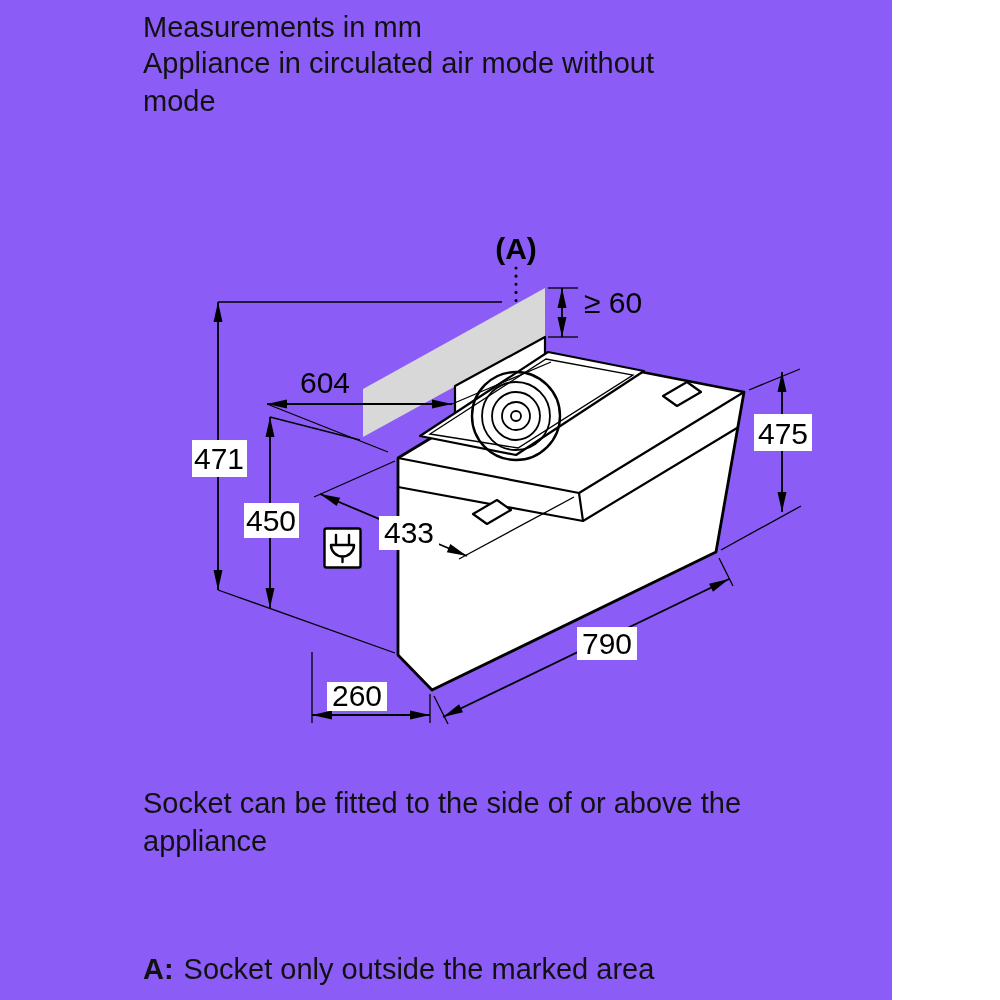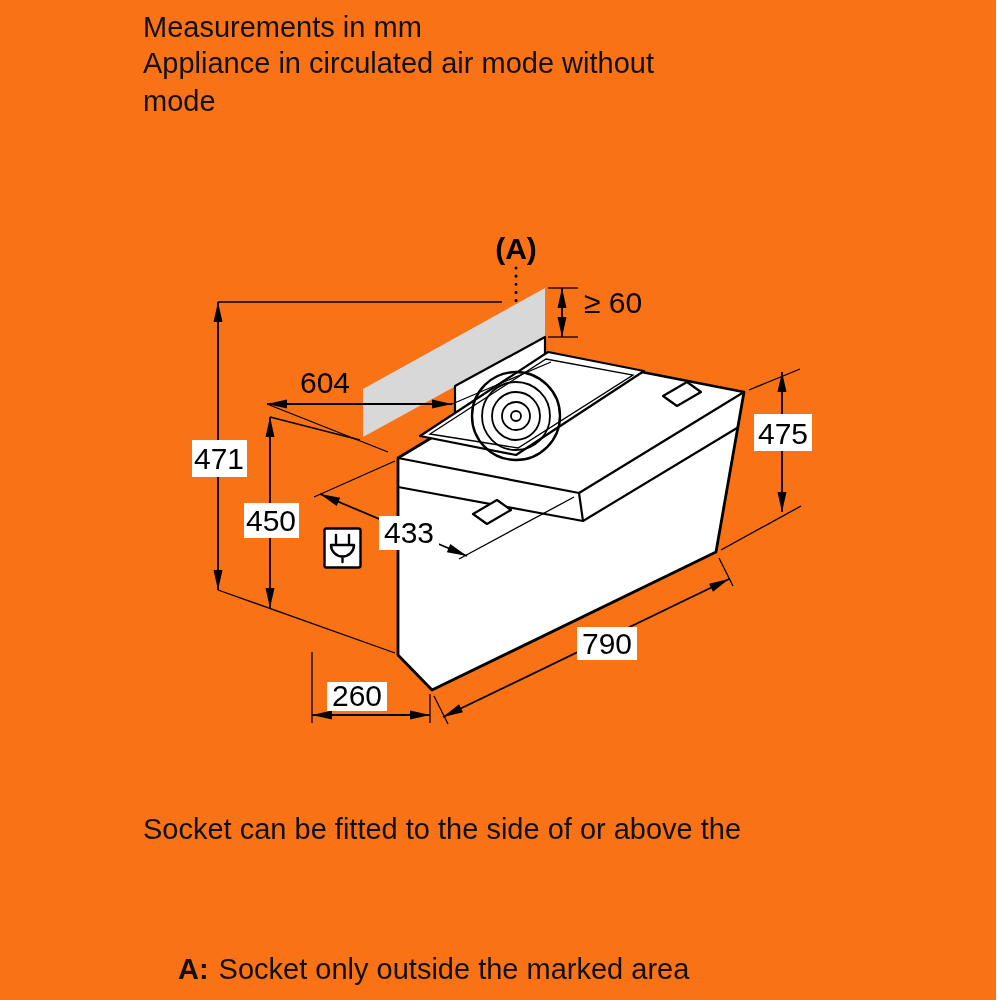--- a/index.html
+++ b/index.html
@@ -1,24 +1,24 @@
 <!DOCTYPE html>
 <html><head>
 <meta charset="utf-8">
 <style>
   html,body{margin:0;padding:0;background:#ffffff;}
   .page{
-    position:relative;width:996px;height:1000px;background:#f97316;
+    position:relative;width:892px;height:1000px;background:#8b5cf6;
     font-family:"Liberation Sans", sans-serif;color:#000;overflow:hidden;
   }
   .txt{position:absolute;left:143px;font-size:29px;line-height:38px;color:#111;}
   #measurements-note{top:8px;}
   #heading{top:44px;font-weight:400;}
-  #socket-note{top:810px;}
-  #legend{top:950px;margin-left:35px;}
+  #socket-note{top:784px;}
+  #legend{top:950px;}
   #legend .prefix{font-weight:700;margin-right:10px;}
   svg{position:absolute;left:0;top:0;}
   svg text{font-family:"Liberation Sans", sans-serif;font-size:30px;fill:#000;}
   .outline{fill:#fff;stroke:#000;stroke-width:2.8;stroke-linejoin:round;}
   .inner{fill:none;stroke:#000;stroke-width:2.2;stroke-linejoin:round;stroke-linecap:round;}
   .thin{fill:none;stroke:#000;stroke-width:1.3;}
   .dim{fill:none;stroke:#000;stroke-width:1.8;}
   .part{fill:#fff;stroke:#000;stroke-width:2.2;stroke-linejoin:round;}
   .ring{fill:none;stroke:#000;stroke-width:1.8;}
   .lblbg{fill:#fff;}
@@ -115,19 +115,20 @@
 
     <line x1="312" y1="652" x2="312" y2="723" class="thin"></line>
     <line x1="430" y1="694" x2="430" y2="723" class="thin"></line>
     <line x1="312" y1="715" x2="430" y2="715" class="dim" marker-start="url(#as)" marker-end="url(#ae)"></line>
     <rect x="327" y="682" width="60" height="29" class="lblbg"></rect>
     <text x="357" y="706" text-anchor="middle">260</text>
   </svg>
 
   <div class="txt" id="socket-note">
     <div>Socket can be fitted to the side of or above the</div>
+    <div>appliance</div>
   </div>
 
   <div class="txt" id="legend">
     <span class="prefix">A:</span><span>Socket only outside the marked area</span>
   </div>
 
 </div>
 
 </body></html>

